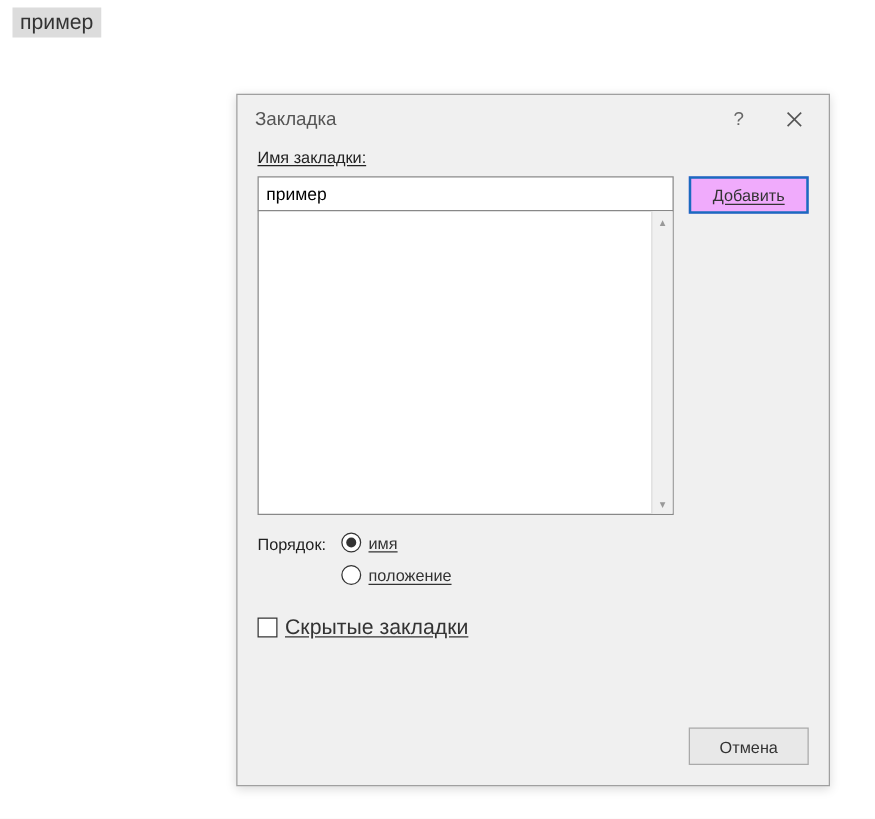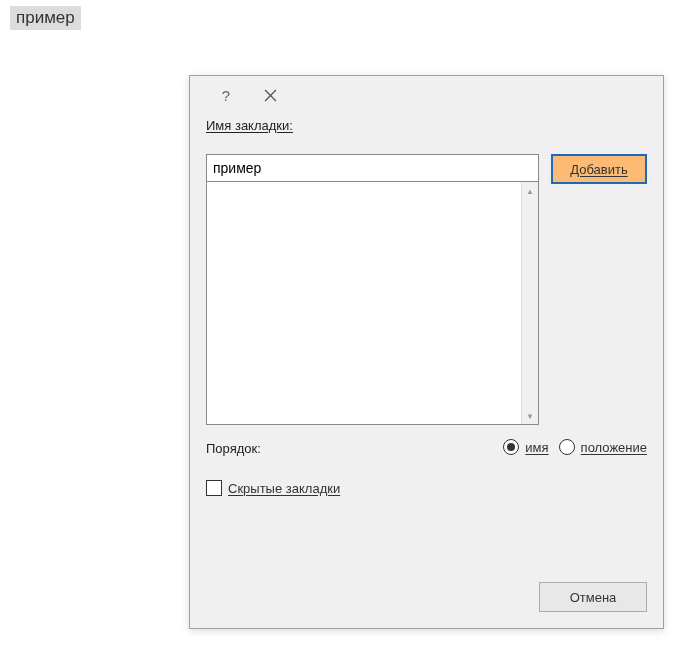--- a/index.html
+++ b/index.html
@@ -59,21 +59,21 @@
       position: relative;
       height: calc(100% - 38px);
     }
     .field-label {
       font-size: 13px;
       color: #222;
       text-decoration: underline;
       text-decoration-color: #222;
       text-underline-offset: 2px;
       display: inline-block;
-      margin-bottom: 21px;
+      margin-bottom: 8px;
     }
     .main-row {
       display: flex;
       gap: 12px;
     }
     .left-col {
       flex: 1;
     }
     .name-input {
       width: 100%;
@@ -125,39 +125,38 @@
       font-size: 13px;
       font-family: inherit;
       cursor: default;
       color: #333;
       display: flex;
       align-items: center;
       justify-content: center;
     }
     .btn.primary {
       border: 2px solid #1a6bbf;
-      background: #fdba74;
+      background: #f0abfc;
     }
     .btn .u { text-decoration: underline; text-underline-offset: 2px; }
     .btn.disabled { color: #888; }
     .sort-row {
       display: flex;
       align-items: flex-start;
       margin-top: 14px;
       gap: 12px;
-      justify-content: space-between;
     }
     .sort-label {
       font-size: 13px;
       color: #222;
       padding-top: 2px;
     }
     .radio-group {
       display: flex;
-      flex-direction: row;
+      flex-direction: column;
       gap: 10px;
     }
     .radio-item {
       display: flex;
       align-items: center;
       gap: 6px;
     }
     .radio-circle {
       width: 16px;
       height: 16px;
@@ -181,35 +180,36 @@
       align-items: center;
       gap: 6px;
       margin-top: 24px;
     }
     .checkbox {
       width: 16px;
       height: 16px;
       border: 1.5px solid #333;
       background: #fff;
     }
-    .checkbox-label { text-decoration: underline; text-underline-offset: 2px; font-size: 13px; }
+    .checkbox-label { text-decoration: underline; text-underline-offset: 2px; font-size: 17px; }
     .footer {
       position: absolute;
       bottom: 16px;
       right: 16px;
     }
-    .footer .btn { width: 108px; }
+    .footer .btn { width: 96px; }
   </style>
 </head>
 <body>
 
 <div class="selected-text">пример</div>
 
 <div class="dialog">
   <div class="titlebar">
+    <div class="titlebar-title">Закладка</div>
     <div class="titlebar-btn help">?</div>
     <div class="titlebar-btn close">
       <svg viewBox="0 0 12 12">
           <line x1="1" y1="1" x2="11" y2="11" stroke="#555" stroke-width="1.2"></line>
           <line x1="11" y1="1" x2="1" y2="11" stroke="#555" stroke-width="1.2"></line>
         </svg>
     </div>
   </div>
 
   <div class="dialog-body">

